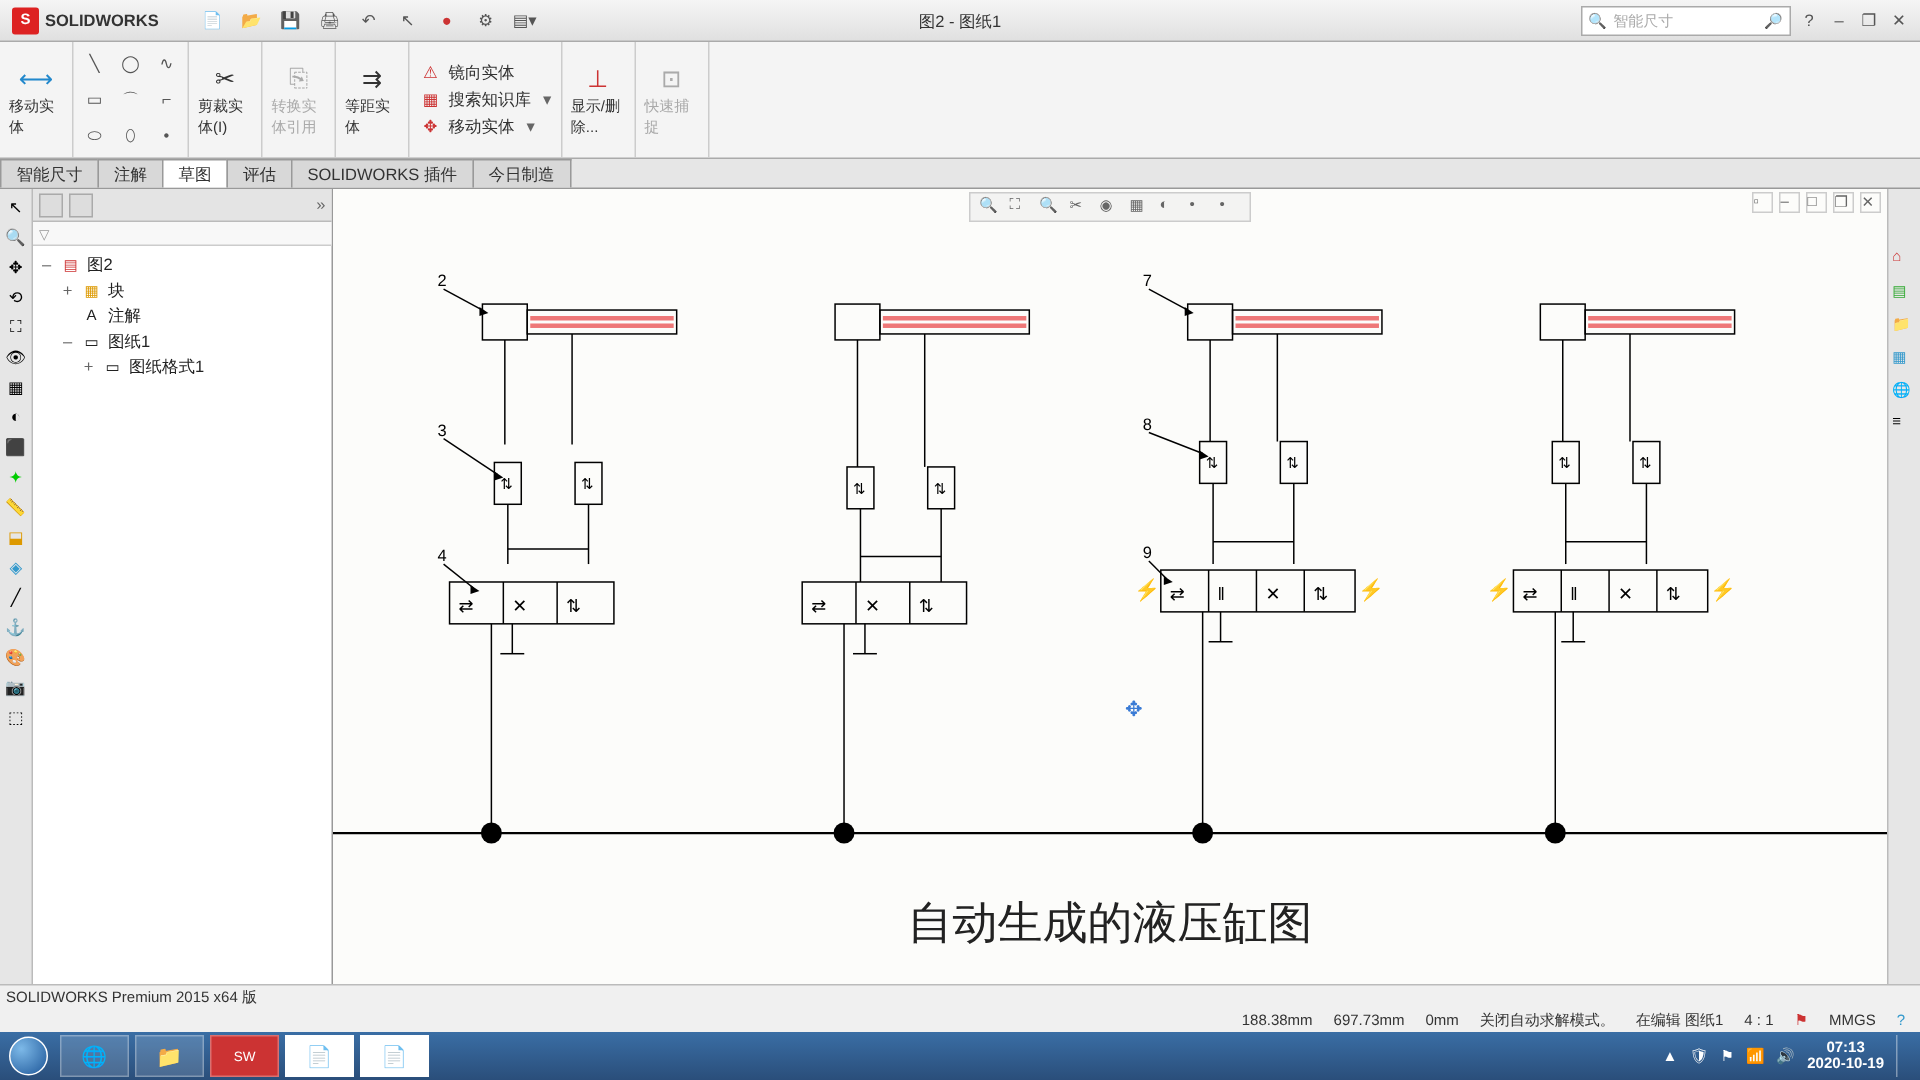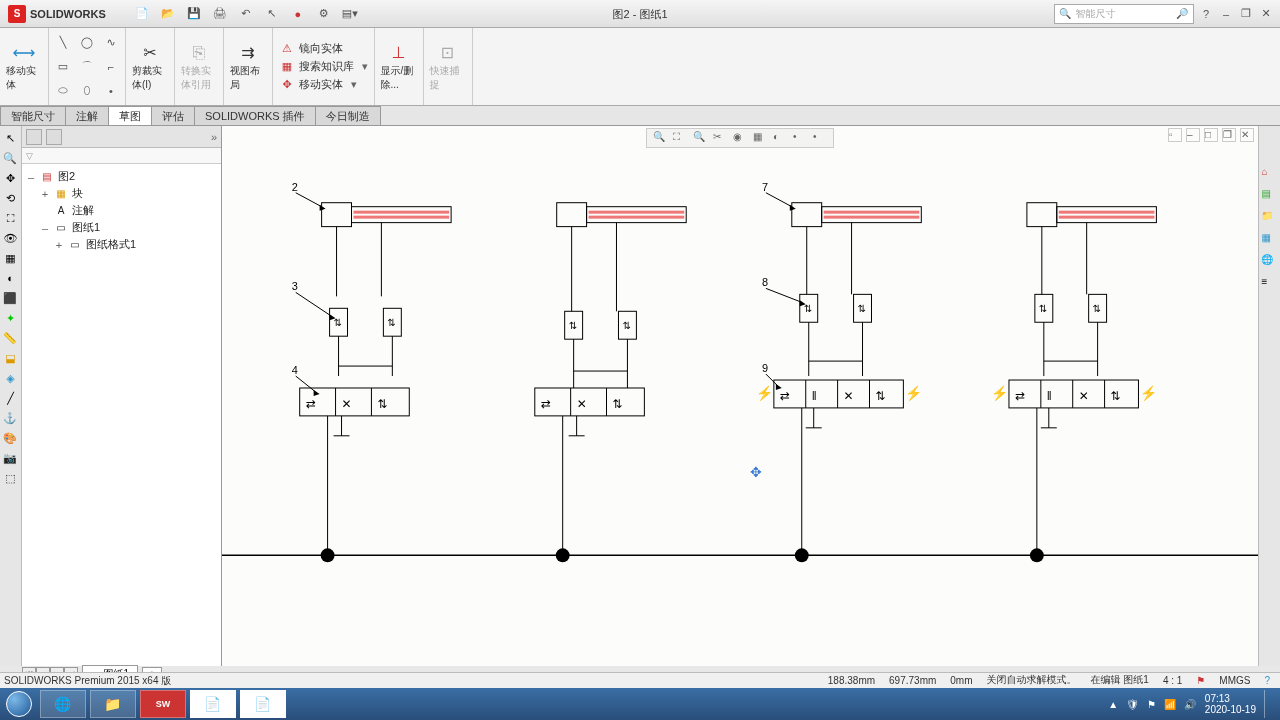--- a/index.html
+++ b/index.html
@@ -57,30 +57,30 @@
 
 .right-toolbar { position: absolute; right: 0; top: 126px; width: 22px; height: 540px; background: #e6e6e6; border-left: 1px solid #bbb; display: flex; flex-direction: column; align-items: center; gap: 6px; padding-top: 40px; }
 .right-toolbar .ri { width: 16px; height: 16px; font-size: 10px; }
 
 
 .sheet-tabs { position: absolute; left: 22px; bottom: 38px; height: 16px; display: flex; align-items: center; font-size: 10px; }
 .sheet-nav { display: flex; }
 .sheet-nav .nb { width: 14px; height: 14px; border: 1px solid #999; background: #eee; font-size: 8px; display: flex; align-items: center; justify-content: center; }
 .sheet-tab { padding: 1px 8px; background: #fff; border: 1px solid #999; margin-left: 4px; display:flex; align-items:center; gap:3px;}
 
-.status-line1 { position: absolute; left: 0; bottom: 32px; width: 100%; height: 16px; background: #f0f0f0; font-size: 10px; color: #333; padding: 1px 4px; border-top: 1px solid #bbb;}
+.status-line1 { position: absolute; left: 0; bottom: 32px; width: 100%; height: 32px; background: #f0f0f0; font-size: 10px; color: #333; padding: 1px 4px; border-top: 1px solid #bbb;}
 .status-line2 { position: absolute; left: 0; right: 0; bottom: 32px; height: 16px; display: flex; align-items: center; justify-content: flex-end; gap: 14px; padding: 0 10px; font-size: 10px; color: #333; }
 
 
 .taskbar { position: absolute; left: 0; bottom: 0; width: 100%; height: 32px; background: linear-gradient(#3a6ea5, #2a4e7a); display: flex; align-items: center; }
 .start-orb { width: 38px; height: 32px; display: flex; align-items: center; justify-content: center; }
 .start-orb .orb { width: 26px; height: 26px; border-radius: 50%; background: radial-gradient(circle at 30% 30%, #7db9e8, #1e5799); border: 1px solid #fff; }
 .task-item { width: 46px; height: 28px; margin: 0 2px; background: rgba(255,255,255,0.15); border: 1px solid rgba(255,255,255,0.3); display: flex; align-items: center; justify-content: center; font-size: 14px; }
 .tray { margin-left: auto; display: flex; align-items: center; gap: 8px; padding-right: 8px; color: #fff; font-size: 10px; }
-.tray .clock { text-align: left; line-height: 11px; }
+.tray .clock { text-align: center; line-height: 11px; font-weight: bold; }
 
 
 .schematic { position: absolute; left: 0; top: 40px; width: 100%; }
 .cylinder { stroke: #000; fill: none; stroke-width: 1; }
 .redbar { fill: #e77; }
 .dot { fill: #000; }
 .baseline { stroke: #000; stroke-width: 1.5; }
 .caption { position: absolute; bottom: 30px; width: 100%; text-align: center; font-size: 30px; font-weight: 400; color: #222; }
 
 .move-cursor { position: absolute; width: 18px; height: 18px; font-size: 14px; color: #3a7bd5; }
@@ -146,21 +146,21 @@
   </div>
   <div class="ribbon-group" style="color:#aaa">
     <div class="ribbon-bigbtn">
       <span class="ico">⎘</span>
       <span>转换实体引用</span>
     </div>
   </div>
   <div class="ribbon-group">
     <div class="ribbon-bigbtn">
       <span class="ico">⇉</span>
-      <span>视图布局</span>
+      <span>等距实体</span>
     </div>
   </div>
   <div class="ribbon-group" style="align-items:flex-start">
     <div class="ribbon-smallbtn">
         <span class="si">⚠</span>
         <span>镜向实体</span>
       </div>
     <div class="ribbon-smallbtn">
         <span class="si">▦</span>
         <span>搜索知识库</span>
@@ -407,20 +407,21 @@
       <text x="154" y="232" font-size="14">⚡</text>
       <line x1="62" y1="242" x2="62" y2="262" stroke="#000"></line>
         <line x1="54" y1="262" x2="70" y2="262" stroke="#000"></line>
       <line x1="50" y1="242" x2="50" y2="390" stroke="#000"></line>
         <circle class="dot" cx="50" cy="390" r="7"></circle>
     </g>
   </svg>
 
   <div class="move-cursor" style="left:528px; top:338px;">✥</div>
 
+  <div class="caption">自动生成的液压缸图</div>
 </div>
 
 <div class="right-toolbar">
   <span class="ri" style="color:#c33">⌂</span>
   <span class="ri" style="color:#3a3">▤</span>
   <span class="ri" style="color:#d90">📁</span>
   <span class="ri" style="color:#39c">▦</span>
   <span class="ri">🌐</span>
   <span class="ri">≡</span>
 </div>
@@ -451,21 +452,21 @@
   <span>MMGS</span>
   <span style="color:#39c">?</span>
 </div>
 
 <div class="taskbar">
   <div class="start-orb">
       <div class="orb"></div>
     </div>
   <div class="task-item">🌐</div>
   <div class="task-item">📁</div>
-  <div class="task-item" style="background:#c33;color:#fff;font-size:9px;font-weight:bold">SW</div>
+  <div class="task-item" style="background:#c33;color:#fff;font-size:9px;font-weight:normal">SW</div>
   <div class="task-item" style="background:#fff">📄</div>
   <div class="task-item" style="background:#fff">📄</div>
   <div class="tray">
     <span>▲</span>
     <span>🛡</span>
     <span>⚑</span>
     <span>📶</span>
     <span>🔊</span>
     <div class="clock">
       <div>07:13</div>

